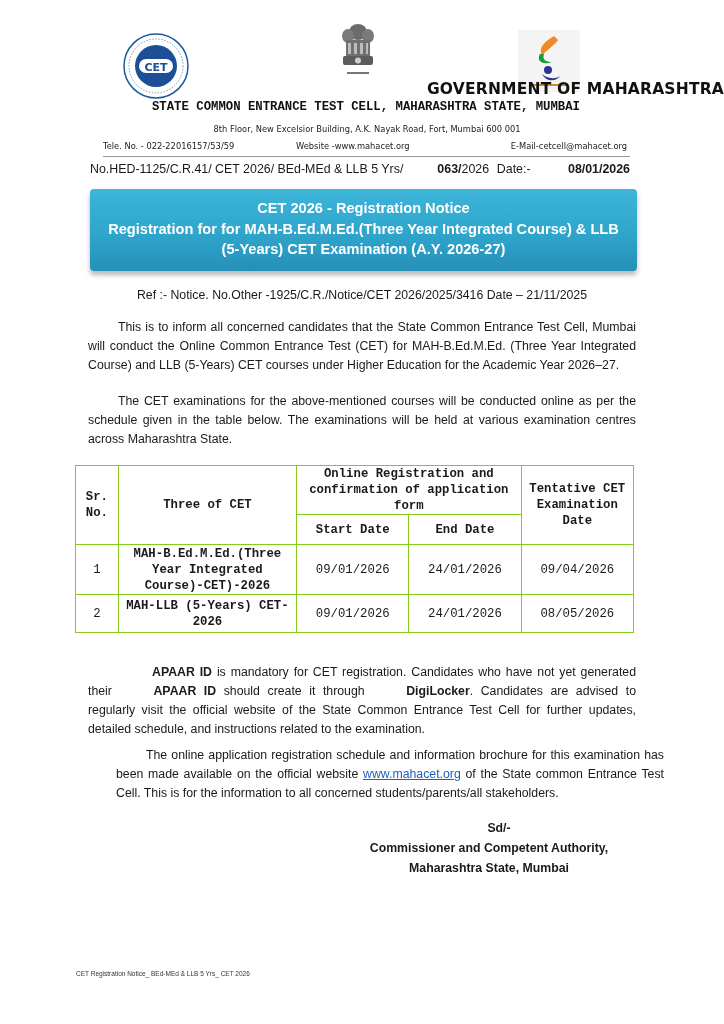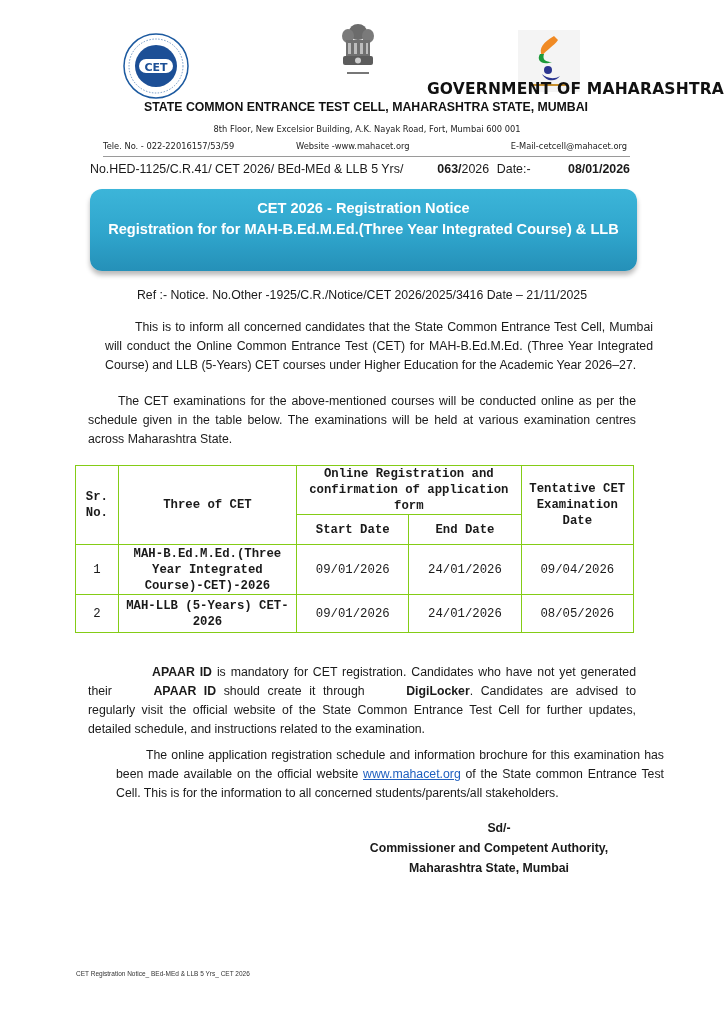--- a/index.html
+++ b/index.html
@@ -4,45 +4,45 @@
 <style>
   html, body { margin: 0; padding: 0; background: #ffffff; }
   body { width: 724px; height: 1024px; position: relative; overflow: hidden; color: #1a1a1a; font-family: "Liberation Sans", sans-serif; }
 
   .logo { position: absolute; }
   .cet-logo { left: 123px; top: 33px; width: 66px; height: 66px; }
   .emblem { left: 333px; top: 22px; width: 50px; height: 58px; }
   .maha-logo { left: 518px; top: 30px; width: 62px; height: 62px; }
 
   .gov-title { position: absolute; left: 0; width: 724px; top: 80px; text-align: right; font-family: "DejaVu Sans", sans-serif; font-weight: bold; font-size: 15.5px; color: #111; letter-spacing: 0.2px; }
-  .cell-title { position: absolute; left: 0; width: 724px; top: 100px; text-align: center; font-family: Liberation Sans, sans-serif; font-weight: bold; font-size: 12.3px; color: #111; padding-left: 8px; box-sizing: border-box; }
+  .cell-title { position: absolute; left: 0; width: 724px; top: 100px; text-align: center; font-family: Liberation Mono, monospace; font-weight: bold; font-size: 12.3px; color: #111; padding-left: 8px; box-sizing: border-box; }
   .address { position: absolute; left: 0; width: 724px; top: 124px; text-align: center; font-family: "DejaVu Sans", sans-serif; font-size: 8.3px; color: #222; padding-left: 10px; box-sizing: border-box; }
   .contact-row { position: absolute; top: 141px; left: 103px; width: 524px; font-family: "DejaVu Sans", sans-serif; font-size: 8.3px; color: #222; }
   .contact-row span { position: absolute; white-space: nowrap; }
   .contact-tel { left: 0; }
   .contact-web { left: 193px; }
   .contact-mail { right: 0; }
   .header-rule { position: absolute; left: 103px; width: 527px; top: 156px; border-top: 1px solid #9a9a9a; }
 
   .ref-no-row { position: absolute; top: 162px; left: 90px; width: 540px; font-family: "Liberation Sans", sans-serif; font-size: 12.4px; color: #1a1a1a; }
   .ref-no { position: absolute; left: 0; white-space: nowrap; }
   .ref-date { position: absolute; right: 0; white-space: nowrap; }
   b { font-weight: bold; margin-left: 34px; }
 
-  .banner { position: absolute; left: 90px; top: 189px; width: 547px; height: 82px; border-radius: 12px;
+  .banner { position: absolute; left: 90px; top: 189px; width: 547px; height: 82px; border-radius: 4px;
     background: linear-gradient(to bottom, #3cb5d9 0%, #2fa5cc 55%, #2590b8 100%);
     box-shadow: 0 4px 5px rgba(0,0,0,0.28); color: #ffffff; text-align: center;
     font-family: "Liberation Sans", sans-serif; font-weight: bold; font-size: 14.6px; line-height: 20.5px; padding-top: 9px; box-sizing: border-box; }
   .banner div { white-space: nowrap; }
 
   .ref-line { position: absolute; top: 288px; left: 0; width: 724px; text-align: center; font-size: 12.3px; box-sizing: border-box; }
 
   .para { position: absolute; left: 88px; width: 548px; font-size: 12.3px; line-height: 19px; text-align: justify; color: #1a1a1a; }
   .para .indent { display: inline-block; width: 30px; }
-  .p1 { top: 318px; margin-left: 17px; }
+  .p1 { top: 318px; }
   .p2 { top: 392px; }
   .p3 { top: 663px; }
   .p4 { top: 746px; margin-left: 28px; }
   .link { color: #1f5fbf; text-decoration: underline; cursor: pointer; }
 
   table.sched { position: absolute; left: 75px; top: 465px; width: 559px; border-collapse: collapse; font-family: "Liberation Sans", sans-serif; font-size: 12.3px; color: #1a1a1a; }
   table.sched td, table.sched th { border: 1px solid #84cc16; text-align: center; vertical-align: middle; padding: 0 4px; line-height: 16px; font-family: Liberation Mono, monospace; }
   table.sched th { font-weight: bold; }
   .c-sr { width: 34px; }
   .c-name { width: 172px; }
@@ -112,20 +112,21 @@
 <div class="header-rule"></div>
 
 <div class="ref-no-row">
   <span class="ref-no"><span>No.HED-1125/C.R.41/ CET 2026/ BEd-MEd &amp; LLB 5 Yrs/</span><b>063/</b><span>2026</span></span>
   <span class="ref-date"><span>Date:- </span><b>08/01/2026</b></span>
 </div>
 
 <div class="banner">
   <div>CET 2026 - Registration Notice</div>
   <div>Registration for for MAH-B.Ed.M.Ed.(Three Year Integrated Course) &amp; LLB</div>
+  <div>(5-Years) CET Examination (A.Y. 2026-27)</div>
 </div>
 
 <div class="ref-line">Ref :- Notice. No.Other -1925/C.R./Notice/CET 2026/2025/3416 Date – 21/11/2025</div>
 
 <div class="para p1"><span class="indent"></span><span>This is to inform all concerned candidates that the State Common Entrance Test Cell, Mumbai will conduct the Online Common Entrance Test (CET) for MAH-B.Ed.M.Ed. (Three Year Integrated Course) and LLB (5-Years) CET courses under Higher Education for the Academic Year 2026–27.</span></div>
 <div class="para p2"><span class="indent"></span><span>The CET examinations for the above-mentioned courses will be conducted online as per the schedule given in the table below. The examinations will be held at various examination centres across Maharashtra State.</span></div>
 
 <table class="sched">
   <tbody>
       <tr class="h1">

